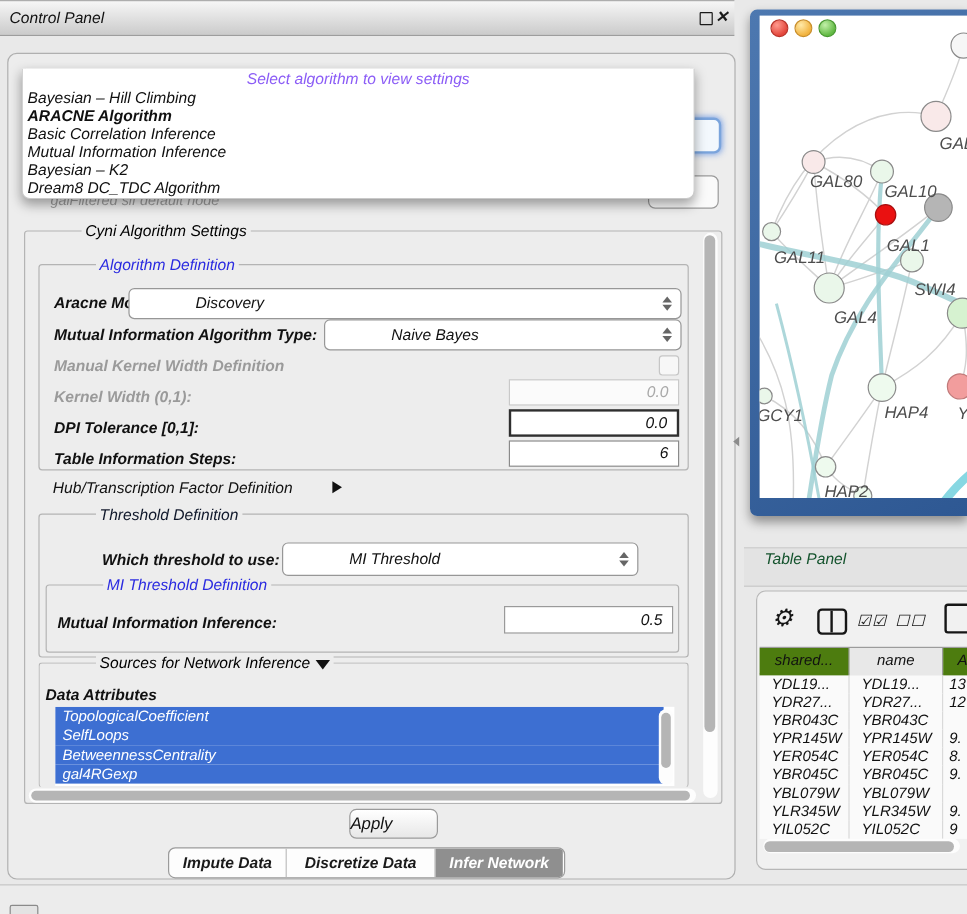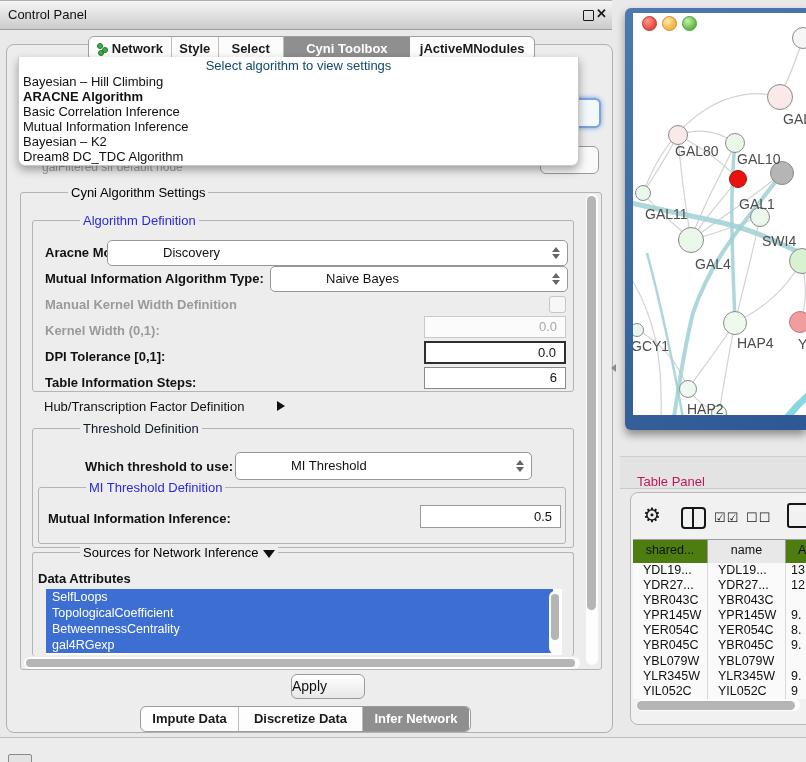--- a/index.html
+++ b/index.html
@@ -1,17 +1,17 @@
 <!DOCTYPE html>
 <html><head>
 <meta charset="utf-8">
 <style>
   html,body{margin:0;padding:0;background:#e9e9e9;overflow:hidden;
     font-family:"Liberation Sans",sans-serif;-webkit-font-smoothing:antialiased;}
-  #screen{position:relative;width:806px;height:762px;background:#e9e9e9;overflow:hidden;}
+  #screen{position:relative;width:806px;height:762px;background:#e9e9e9;overflow:hidden;font-style:italic;}
   .abs{position:absolute;}
   
   .titlebar{left:0;top:4;width:612px;height:28px;background:linear-gradient(#f6f6f6,#cbcbcb);
     border-top:1px solid #adadad;border-bottom:1px solid #9d9d9d;z-index:1;}
   .titlebar .title{position:absolute;left:8px;top:6px;font-size:13px;color:#111;}
   .float-ico{position:absolute;left:583px;top:9px;width:9px;height:9px;border:1.5px solid #1a1a1a;border-radius:1px;}
   .close-ico{position:absolute;left:596px;top:5px;font-size:13px;font-weight:bold;color:#1a1a1a;}
   
   .main-panel{left:6px;top:44px;width:605px;height:687px;background:#ededed;
     border:1px solid #b0b0b0;border-radius:8px;z-index:0;}
@@ -27,21 +27,21 @@
   .net-ico i:nth-child(1){left:0;top:0}.net-ico i:nth-child(2){left:5px;top:4px}.net-ico i:nth-child(3){left:1px;top:7px}
   
   .frag{z-index:2;border-radius:6px;}
   .frag.focus{left:540px;top:98px;width:57px;height:26px;background:#f3f8fd;border:2px solid #7aa4dc;
     box-shadow:0 0 5px rgba(90,140,225,.85);}
   .frag.plain{left:540px;top:146px;width:57px;height:26px;background:#fafafa;border:1px solid #9a9a9a;}
   .ghost{left:42px;top:160px;font-size:12px;color:#8f8f8f;z-index:2;opacity:.85;white-space:nowrap;}
   
   .popup{left:18px;top:57px;width:559px;height:108px;background:#fff;border:1px solid #c9c9c9;
     border-top:none;border-radius:0 0 7px 7px;box-shadow:0 4px 10px rgba(0,0,0,.35);z-index:4;}
-  .popup .ph{height:17px;line-height:17px;text-align:center;color:#0c4a6e;font-size:13px;}
+  .popup .ph{height:17px;line-height:17px;text-align:center;color:#8b5cf6;font-size:13px;}
   .popup .opt{height:15px;line-height:15px;font-size:13px;color:#101010;padding-left:4px;white-space:nowrap;}
   .popup .opt.selbold{font-weight:bold;}
   
   .tbox{border:1px solid #b4b4b4;border-radius:3px;background:transparent;}
   .legend{position:absolute;font-size:13px;background:#ededed;padding:0 3px;white-space:nowrap;z-index:1;margin-left:40px;}
   .legend.blue{color:#2a2ae0;}.legend.green{color:#0f172a;}
   .lbl{position:absolute;font-size:13px;color:#111;white-space:nowrap;}
   .lbl.b{font-weight:bold;}
   .lbl.dis{color:#9a9a9a;font-weight:bold;}
   
@@ -87,21 +87,21 @@
   .tl.yel{background:radial-gradient(circle at 35% 30%,#ffe9a8,#f2b33f 70%);border:1px solid #c98f2d;}
   .tl.grn{background:radial-gradient(circle at 35% 30%,#c2f0a8,#62b944 70%);border:1px solid #4a9a33;}
   .node{position:absolute;border-radius:50%;border:1px solid #8a8a8a;box-sizing:border-box;}
   .nlabel{position:absolute;font-size:14px;color:#4d4d4d;white-space:nowrap;}
   
   .split-arrow{left:611px;top:364px;width:0;height:0;border-top:4px solid transparent;
     border-bottom:4px solid transparent;border-right:5px solid #8c8c8c;}
   
   .tp-bar{left:620px;top:456px;width:186px;height:31px;background:#e3e3e3;
     border-top:1px solid #cdcdcd;border-bottom:1px solid #c9c9c9;}
-  .tp-bar span{position:absolute;left:17px;top:17px;font-size:13px;color:#be185d;}
+  .tp-bar span{position:absolute;left:17px;top:1px;font-size:13px;color:#14532d;}
   .tp-box{left:630px;top:492px;width:200px;height:231px;background:#f1f1f1;border:1px solid #b7b7b7;border-radius:8px;}
   .gear{left:643px;top:503px;font-size:20px;color:#161616;}
   .col-ico{left:681px;top:507px;width:21px;height:18px;border:2px solid #161616;border-radius:4px;}
   .col-ico i{position:absolute;left:9px;top:0;width:2px;height:18px;background:#161616;}
   .pair{position:absolute;font-size:13px;color:#161616;letter-spacing:1px;}
   .tbl-ico{left:787px;top:503px;width:26px;height:21px;border:2px solid #161616;border-radius:3px;background:#f1f1f1;}
   .thead{left:633px;top:539px;width:213px;height:23px;display:flex;border-top:1px solid #9c9c9c;
     border-bottom:1px solid #9c9c9c;box-sizing:border-box;}
   .th{height:23px;line-height:21px;font-size:12.5px;color:#111;text-align:center;
     border-right:1px solid #9c9c9c;box-sizing:border-box;background:#e8e8e8;}
@@ -123,42 +123,20 @@
 <div id="screen">
 
   <div class="abs titlebar">
     <span class="title">Control Panel</span>
     <span class="float-ico"></span>
     <span class="close-ico">✕</span>
   </div>
 
   <div class="abs main-panel"></div>
 
-  <div class="abs tabstrip">
-    <div class="tab" style="width:82px">
-      <span class="net-ico">
-          <i></i>
-          <i></i>
-          <i></i>
-        </span>
-      <span>Network</span>
-    </div>
-    <div class="tab" style="width:46px">
-        <span>Style</span>
-      </div>
-    <div class="tab" style="width:64px">
-        <span>Select</span>
-      </div>
-    <div class="tab sel" style="width:127px">
-        <span>Cyni Toolbox</span>
-      </div>
-    <div class="tab" style="width:124px">
-        <span>jActiveMNodules</span>
-      </div>
-  </div>
 
   <div class="abs frag focus"></div>
   <div class="abs frag plain"></div>
   <div class="abs ghost">galFiltered sif default node</div>
 
   <div class="abs popup">
     <div class="ph">Select algorithm to view settings</div>
     <div class="opt">Bayesian – Hill Climbing</div>
     <div class="opt selbold">ARACNE Algorithm</div>
     <div class="opt">Basic Correlation Inference</div>
@@ -221,22 +199,22 @@
   <div class="abs tbox" style="left:38px;top:487px;width:526px;height:55px"></div>
   <span class="legend blue" style="left:46px;top:480px">MI Threshold Definition</span>
   <span class="lbl b" style="left:48px;top:511px">Mutual Information Inference:</span>
   <div class="field" style="left:420px;top:505px;width:141px;height:23px;line-height:21px;border-color:#9a9a9a">0.5</div>
 
   <div class="abs tbox" style="left:32px;top:552px;width:540px;height:103px;border-bottom:none"></div>
   <span class="legend" style="left:40px;top:545px"><span>Sources for Network Inference</span><span class="tri-d"></span></span>
   <span class="lbl b" style="left:38px;top:571px">Data Attributes</span>
 
   <div class="abs attr-list">
+    <div class="attr-item">TopologicalCoefficient</div>
     <div class="attr-item">SelfLoops</div>
-    <div class="attr-item">TopologicalCoefficient</div>
     <div class="attr-item">BetweennessCentrality</div>
     <div class="attr-item">gal4RGexp</div>
   </div>
   <div class="vscroll" style="left:549px;top:591px;width:12px;height:63px">
     <div class="vthumb" style="left:2px;top:3px;width:8px;height:46px"></div>
   </div>
 
   <div class="vscroll" style="left:586px;top:194px;width:12px;height:471px">
     <div class="vthumb" style="left:1px;top:2px;width:9px;height:414px"></div>
   </div>

